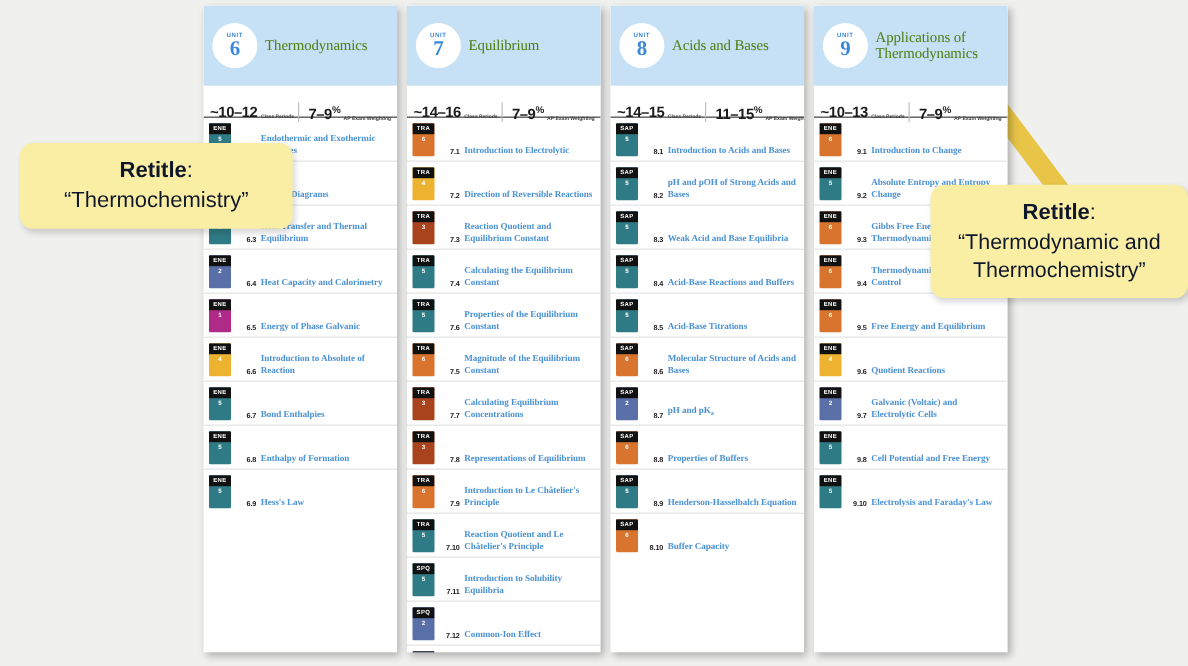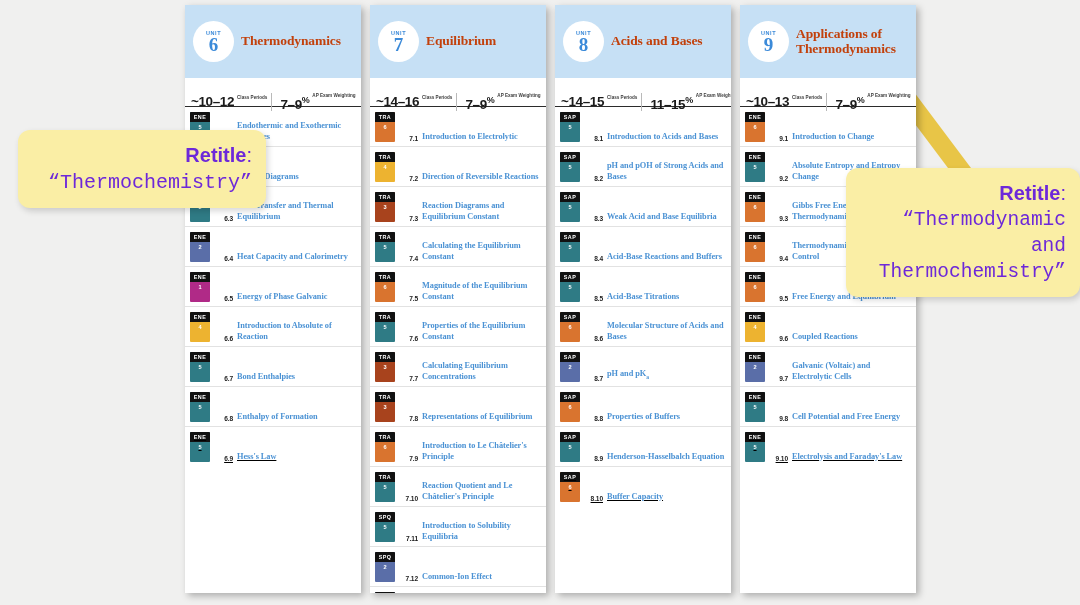--- a/index.html
+++ b/index.html
@@ -58,39 +58,40 @@
   }
   .unit-badge .u-num {
     font-family:"Liberation Serif", serif;
     font-size:19px;
     font-weight:bold;
     color:#3b8ad9;
     line-height:18px;
   }
   .unit-title {
     font-family:"Liberation Serif", serif;
-    font-weight:bold;
+    font-weight:normal;
     font-size:13.5px;
-    color:#c2410c;
+    color:#4d7c0f;
     line-height:14.5px;
     letter-spacing:-0.1px;
   }
 
   
   .unit-stats {
     display:flex;
     align-items:center;
     height:29px;
     border-bottom:1.6px solid #2b2b2b;
     padding:0 6px;
     flex:0 0 auto;
     background:#fff;
   }
   .stat {
     display:flex;
+    align-items:flex-end;
     flex:1 1 auto;
     padding-right:4px;
     margin-top:20px;
   }
   .stat.second {
     border-left:1px solid #b9b9b9;
     padding-left:8px;
   }
   .stat .big {
     font-size:13.5px;
@@ -113,21 +114,21 @@
 
   
   .topics { flex:1 1 auto; }
   .topic-row {
     display:flex;
     align-items:flex-end;
     min-height:33px;
     padding:4px 6px 4px 5px;
     border-bottom:1px solid #e2e2e2;
   }
-  .topic-row:last-child { border-bottom:none;text-decoration:underline; }
+  .topic-row:last-child { border-bottom:none; }
 
   .tag {
     width:20px;
     flex:0 0 auto;
     margin-right:6px;
     margin-top:1px;
     border-radius:1px;
     overflow:hidden;
     align-self:stretch;
     display:flex;
@@ -177,27 +178,27 @@
   }
   .topic-title sub { font-size:5.6px; }
 
   
   .arrow { position:absolute; }
   .note {
     position:absolute;
     background:#faeea5;
     border-radius:12px;
     box-shadow:2px 3px 6px rgba(0,0,0,0.16);
-    text-align:right;
-    color:#6d28d9;
+    text-align:center;
+    color:#0f172a;
     padding:12px 14px;
   }
   .note .line1 { font-size:20px; line-height:27px; }
   .note .line1 b { font-weight:bold; }
-  .note .line2 { font-size:20px; line-height:27px;font-family:Liberation Mono, monospace; }
+  .note .line2 { font-size:20px; line-height:27px; }
 
   #note-left { left:18px; top:130px; width:248px; }
   #note-right { left:846px; top:168px; width:234px; }
   #note-right .line2 { font-size:19.5px; line-height:26px; }
 </style>
 </head>
 <body>
 
 <svg class="arrow" style="left:170px; top:58px; width:130px; height:130px;" viewBox="0 0 130 130">
   <polygon points="62,2 44,34 54,34 12,108 28,118 70,44 80,44" fill="#e8c547" transform="rotate(12 62 60)"></polygon>
@@ -335,45 +336,45 @@
           </div>
           <div class="topic-num">7.2</div>
           <div class="topic-title"><span>Direction of Reversible Reactions</span></div>
         </div>
         <div class="topic-row">
           <div class="tag" style="background: rgb(168, 67, 29);">
             <div class="tag-code">TRA</div>
             <div class="tag-num">3</div>
           </div>
           <div class="topic-num">7.3</div>
-          <div class="topic-title"><span>Reaction Diagrams and Equilibrium Constant</span></div>
+          <div class="topic-title"><span>Reaction Quotient and Equilibrium Constant</span></div>
         </div>
         <div class="topic-row">
           <div class="tag" style="background: rgb(47, 123, 133);">
             <div class="tag-code">TRA</div>
             <div class="tag-num">5</div>
           </div>
           <div class="topic-num">7.4</div>
           <div class="topic-title"><span>Calculating the Equilibrium Constant</span></div>
         </div>
         <div class="topic-row">
+          <div class="tag" style="background: rgb(47, 123, 133);">
+            <div class="tag-code">TRA</div>
+            <div class="tag-num">5</div>
+          </div>
+          <div class="topic-num">7.6</div>
+          <div class="topic-title"><span>Properties of the Equilibrium Constant</span></div>
+        </div>
+        <div class="topic-row">
           <div class="tag" style="background: rgb(217, 116, 47);">
             <div class="tag-code">TRA</div>
             <div class="tag-num">6</div>
           </div>
           <div class="topic-num">7.5</div>
           <div class="topic-title"><span>Magnitude of the Equilibrium Constant</span></div>
-        </div>
-        <div class="topic-row">
-          <div class="tag" style="background: rgb(47, 123, 133);">
-            <div class="tag-code">TRA</div>
-            <div class="tag-num">5</div>
-          </div>
-          <div class="topic-num">7.6</div>
-          <div class="topic-title"><span>Properties of the Equilibrium Constant</span></div>
         </div>
         <div class="topic-row">
           <div class="tag" style="background: rgb(168, 67, 29);">
             <div class="tag-code">TRA</div>
             <div class="tag-num">3</div>
           </div>
           <div class="topic-num">7.7</div>
           <div class="topic-title"><span>Calculating Equilibrium Concentrations</span></div>
         </div>
         <div class="topic-row">
@@ -584,21 +585,21 @@
           </div>
           <div class="topic-num">9.5</div>
           <div class="topic-title"><span>Free Energy and Equilibrium</span></div>
         </div>
         <div class="topic-row">
           <div class="tag" style="background: rgb(237, 179, 48);">
             <div class="tag-code">ENE</div>
             <div class="tag-num">4</div>
           </div>
           <div class="topic-num">9.6</div>
-          <div class="topic-title"><span>Coupled Reactions</span></div>
+          <div class="topic-title"><span>Quotient Reactions</span></div>
         </div>
         <div class="topic-row">
           <div class="tag" style="background: rgb(90, 110, 168);">
             <div class="tag-code">ENE</div>
             <div class="tag-num">2</div>
           </div>
           <div class="topic-num">9.7</div>
           <div class="topic-title"><span>Galvanic (Voltaic) and Electrolytic Cells</span></div>
         </div>
         <div class="topic-row">

